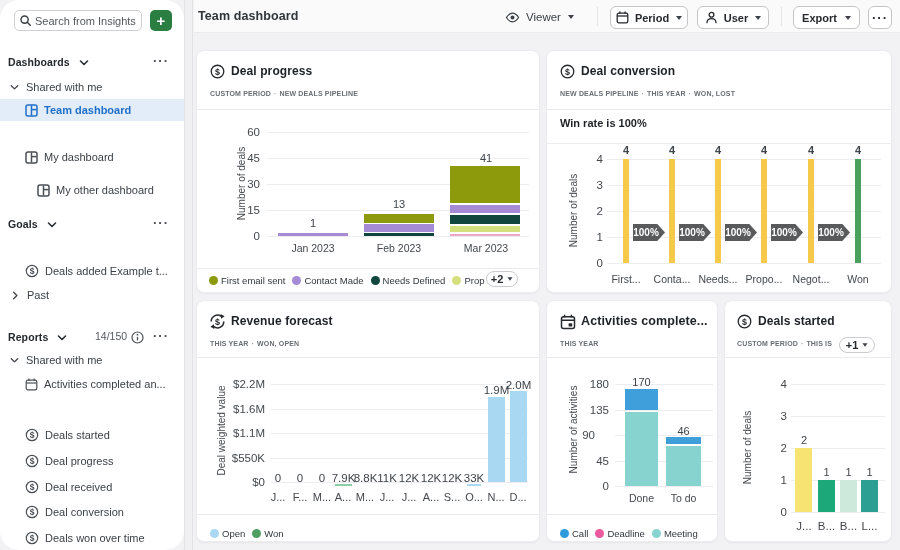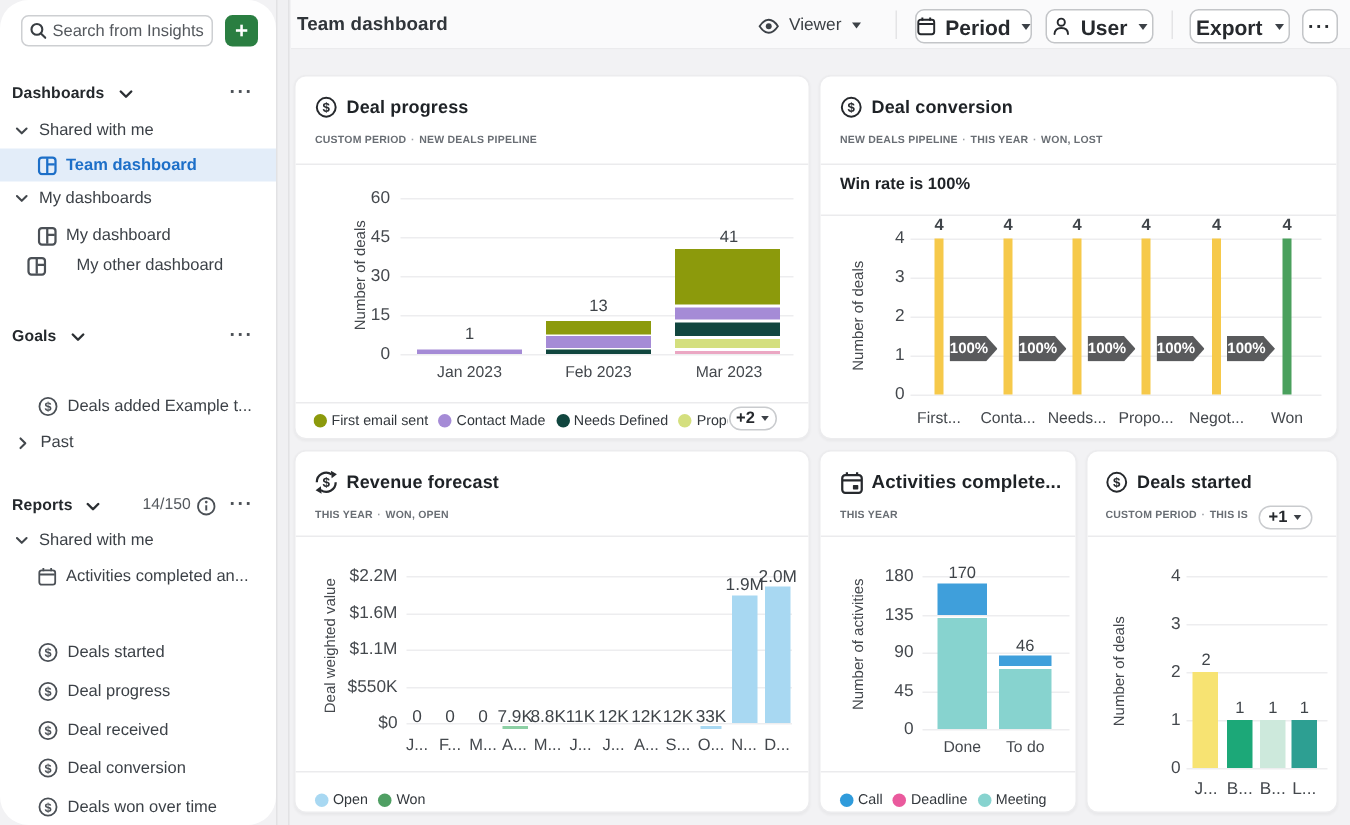--- a/index.html
+++ b/index.html
@@ -13,21 +13,21 @@
   .srow { position:absolute; left:0; width:184px; height:24px; display:flex; align-items:center; white-space:nowrap; overflow:hidden; }
   .sect { font-size:10.5px; font-weight:bold; color:#24282c; letter-spacing:.1px; }
   .stext { font-size:11px; color:#3c4147; }
   .chev { margin-right:6px; flex:none; }
   .dots3 { position:absolute; right:15px; color:#4a4f55; font-size:13px; font-weight:bold; letter-spacing:1px; top:3px; }
   .sel { background:#e3edf9; }
   .sel .stext { color:#1d6fc8; font-weight:bold; }
   .rowicon { flex:none; margin-right:6px; }
   
   #topbar { position:absolute; top:0; left:194px; width:706px; height:33px; background:#fafafb; border-bottom:1px solid #ebebed; }
-  .btn { position:absolute; top:6px; height:23px; background:#fff; border:1px solid #c3c5c8; border-radius:6px; display:flex; align-items:center; justify-content:center; font-size:14px; font-weight:bold; color:#26292d; }
+  .btn { position:absolute; top:6px; height:23px; background:#fff; border:1px solid #c3c5c8; border-radius:6px; display:flex; align-items:center; justify-content:center; font-size:11px; font-weight:bold; color:#26292d; }
   .caret { width:0; height:0; border-left:3.5px solid transparent; border-right:3.5px solid transparent; border-top:4.5px solid #3c4147; display:inline-block; }
   .vsep { position:absolute; top:7px; width:1px; height:19px; background:#e4e4e6; }
   
   .card { position:absolute; background:#fff; border:1px solid #ececee; border-radius:8px; box-shadow:0 1px 2px rgba(40,40,40,.05); overflow:hidden; }
   .ctitle { position:absolute; font-size:12px; font-weight:bold; color:#1e2226; letter-spacing:.1px; white-space:nowrap; }
   .csub { position:absolute; font-size:7px; font-weight:bold; color:#696e74; letter-spacing:.15px; white-space:nowrap; }
   .csub .dot { color:#9a9ea3; font-weight:bold; padding:0 3px; }
   .hdiv { position:absolute; left:0; right:0; height:1px; background:#ebebed; }
   .grid { position:absolute; height:1px; background:#ededef; }
   .ylab { position:absolute; font-size:11.5px; color:#44484d; text-align:right; white-space:nowrap; }
@@ -71,35 +71,29 @@
         <span class="stext">Shared with me</span>
       </div>
     <div class="srow sel" style="top:99px;height:22px;padding-left:25px;">
         <svg class="rowicon" width="13" height="13" viewBox="0 0 13 13">
           <rect x="1" y="1" width="11" height="11" rx="2" fill="none" stroke="#1d6fc8" stroke-width="1.5"></rect>
           <line x1="6.5" y1="1.5" x2="6.5" y2="11.5" stroke="#1d6fc8" stroke-width="1.5"></line>
           <line x1="7" y1="5.6" x2="11.5" y2="5.6" stroke="#1d6fc8" stroke-width="1.5"></line>
         </svg>
         <span class="stext">Team dashboard</span>
       </div>
-    <div class="srow" style="top:120px;padding-left:9px;">
-        <svg class="chev" width="11" height="11" viewBox="0 0 12 12">
-          <polyline points="2.5,4 6,7.5 9.5,4" fill="none" stroke="#42474c" stroke-width="1.5" stroke-linecap="round" stroke-linejoin="round"></polyline>
-        </svg>
-        <span class="stext">My dashboards</span>
-      </div>
     <div class="srow" style="top:145px;padding-left:25px;">
         <svg class="rowicon" width="13" height="13" viewBox="0 0 13 13">
           <rect x="1" y="1" width="11" height="11" rx="2" fill="none" stroke="#4b5056" stroke-width="1.5"></rect>
           <line x1="6.5" y1="1.5" x2="6.5" y2="11.5" stroke="#4b5056" stroke-width="1.5"></line>
           <line x1="7" y1="5.6" x2="11.5" y2="5.6" stroke="#4b5056" stroke-width="1.5"></line>
         </svg>
         <span class="stext">My dashboard</span>
       </div>
-    <div class="srow" style="top:165px;padding-left:18px;gap:14px;">
+    <div class="srow" style="top:178px;padding-left:37px;">
         <svg class="rowicon" width="13" height="13" viewBox="0 0 13 13">
           <rect x="1" y="1" width="11" height="11" rx="2" fill="none" stroke="#4b5056" stroke-width="1.5"></rect>
           <line x1="6.5" y1="1.5" x2="6.5" y2="11.5" stroke="#4b5056" stroke-width="1.5"></line>
           <line x1="7" y1="5.6" x2="11.5" y2="5.6" stroke="#4b5056" stroke-width="1.5"></line>
         </svg>
         <span class="stext">My other dashboard</span>
       </div>
 
     <div class="srow" style="top:212px;padding-left:8px;">
         <span class="sect">Goals</span>
@@ -401,21 +395,21 @@
     <div class="ctitle" style="left:34px;top:13px;width:134px;overflow:hidden;font-size:12.5px;">Activities complete...</div>
     <div class="csub" style="left:13px;top:39px;">THIS YEAR</div>
     <div class="hdiv" style="top:56px;"></div>
     <div class="grid" style="left:68px;width:98px;top:83px;"></div>
     <div class="grid" style="left:68px;width:98px;top:109px;"></div>
     <div class="grid" style="left:68px;width:98px;top:134px;"></div>
     <div class="grid" style="left:68px;width:98px;top:160px;"></div>
     <div class="grid" style="left:68px;width:98px;top:185px;"></div>
     <div class="ylab" style="left:22px;width:40px;top:77px;">180</div>
     <div class="ylab" style="left:22px;width:40px;top:103px;">135</div>
-    <div class="ylab" style="left:22px;width:40px;top:128px;">90</div>
+    <div class="ylab" style="left:8px;width:40px;top:128px;">90</div>
     <div class="ylab" style="left:22px;width:40px;top:154px;">45</div>
     <div class="ylab" style="left:22px;width:40px;top:179px;">0</div>
     <div class="rot" style="left:-39px;top:123px;width:130px;text-align:center;">Number of activities</div>
     <div class="bar" style="left:78px;width:33px;top:88px;height:21px;background:#3f9fdb;"></div>
     <div class="bar" style="left:78px;width:33px;top:111px;height:74px;background:#87d3cf;"></div>
     <div class="bar" style="left:119px;width:35px;top:136px;height:7px;background:#3f9fdb;"></div>
     <div class="bar" style="left:119px;width:35px;top:145px;height:40px;background:#87d3cf;"></div>
     <div class="vlab" style="left:74px;width:41px;top:75px;">170</div>
     <div class="vlab" style="left:116px;width:41px;top:124px;">46</div>
     <div class="xlab" style="left:74px;width:41px;top:191px;">Done</div>

